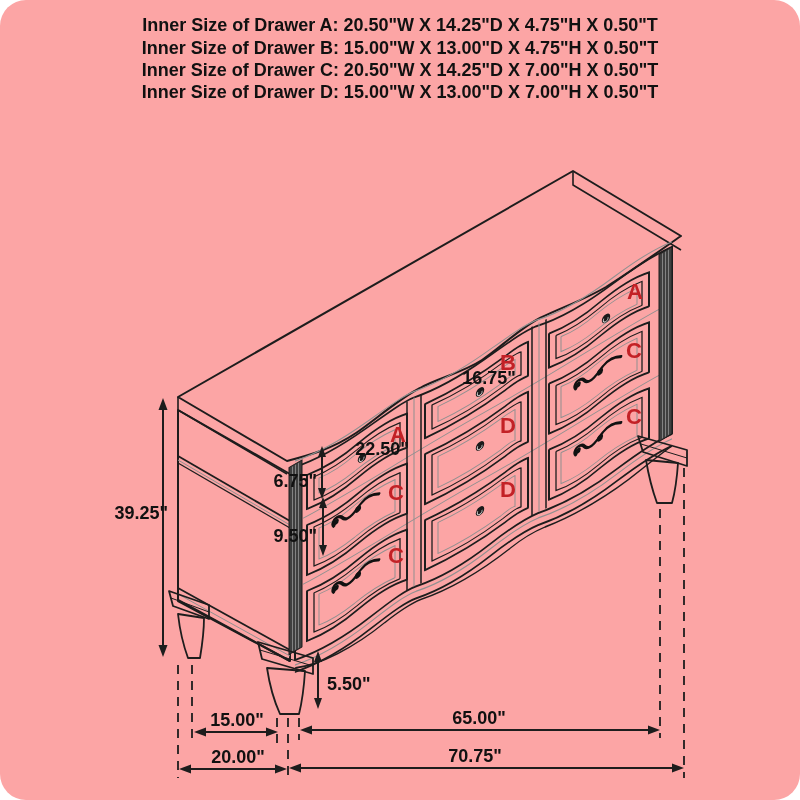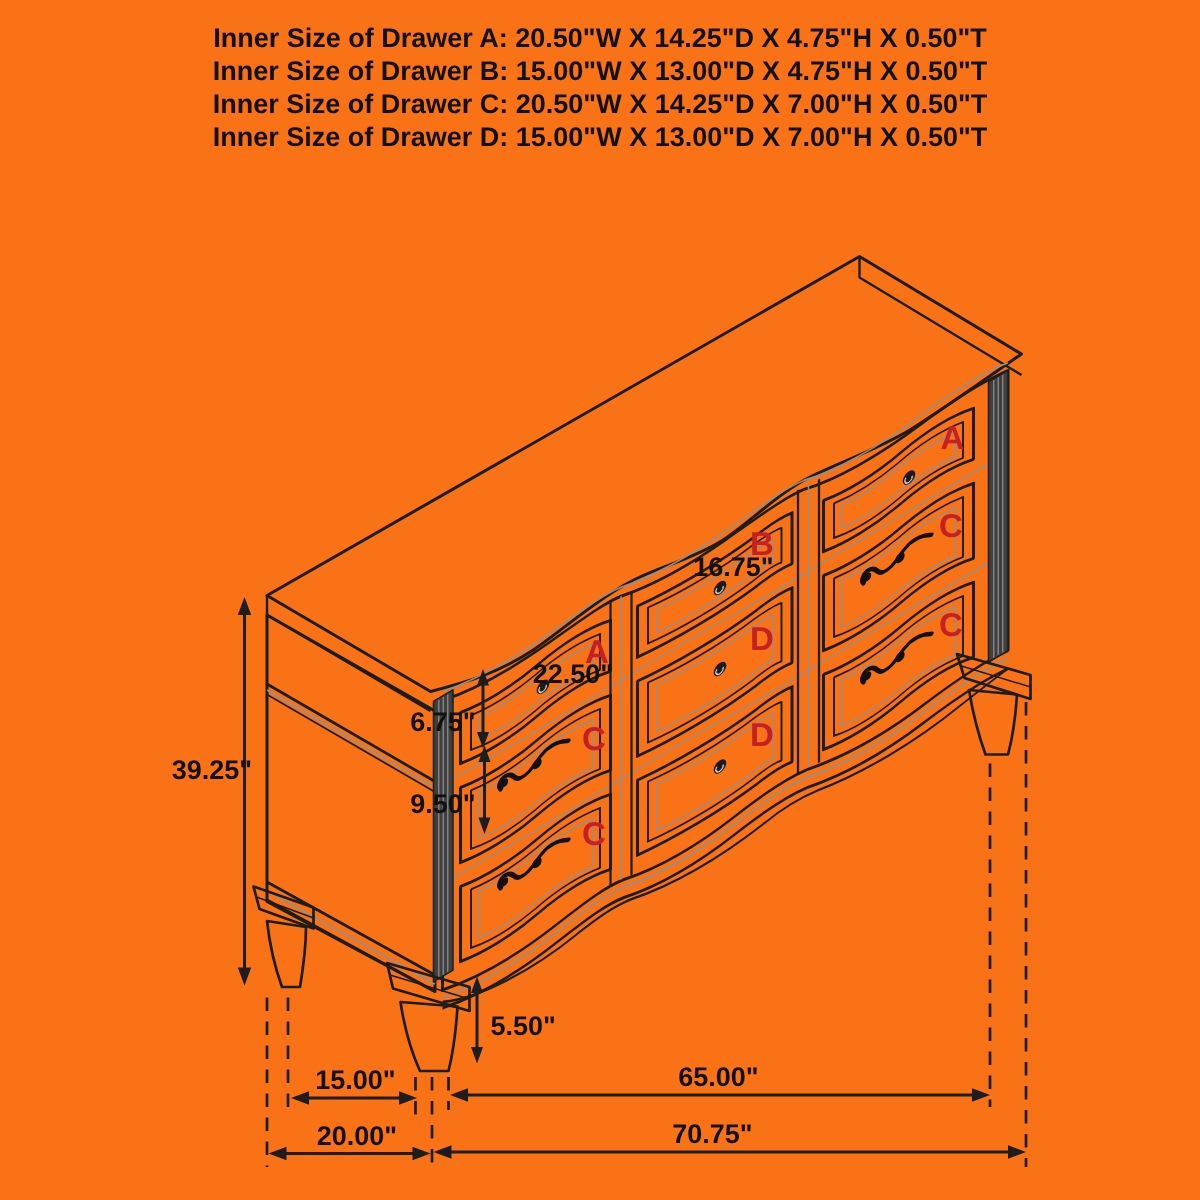--- a/index.html
+++ b/index.html
@@ -1,17 +1,17 @@
 <!DOCTYPE html>
 <html><head>
 <meta charset="utf-8">
 <style>
   html,body{margin:0;padding:0;background:#fff;}
-  .stage{position:relative;width:800px;height:800px;background:#f97316;overflow:hidden;
-         font-family:"Liberation Sans",sans-serif;}
+  .stage{position:relative;width:800px;height:800px;background:#fca5a5;overflow:hidden;
+         font-family:"Liberation Sans",sans-serif;border-radius:26px;}
   svg{display:block;}
   .hdr{font-family:"Liberation Sans",sans-serif;font-size:18px;font-weight:bold;fill:#111;}
   .dim{font-family:"Liberation Sans",sans-serif;font-size:18px;font-weight:bold;fill:#111;}
   .dletter{font-family:"Liberation Sans",sans-serif;font-size:22px;font-weight:bold;}
   .ln{stroke:#1d1d1d;fill:none;}
   .shade{stroke:#909090;fill:none;}
   .dash{stroke:#1d1d1d;stroke-width:1.8;fill:none;stroke-dasharray:9 7;}
   .arrow{stroke:#1d1d1d;stroke-width:2;fill:none;}
   .ah{fill:#1d1d1d;stroke:none;}
 </style>

